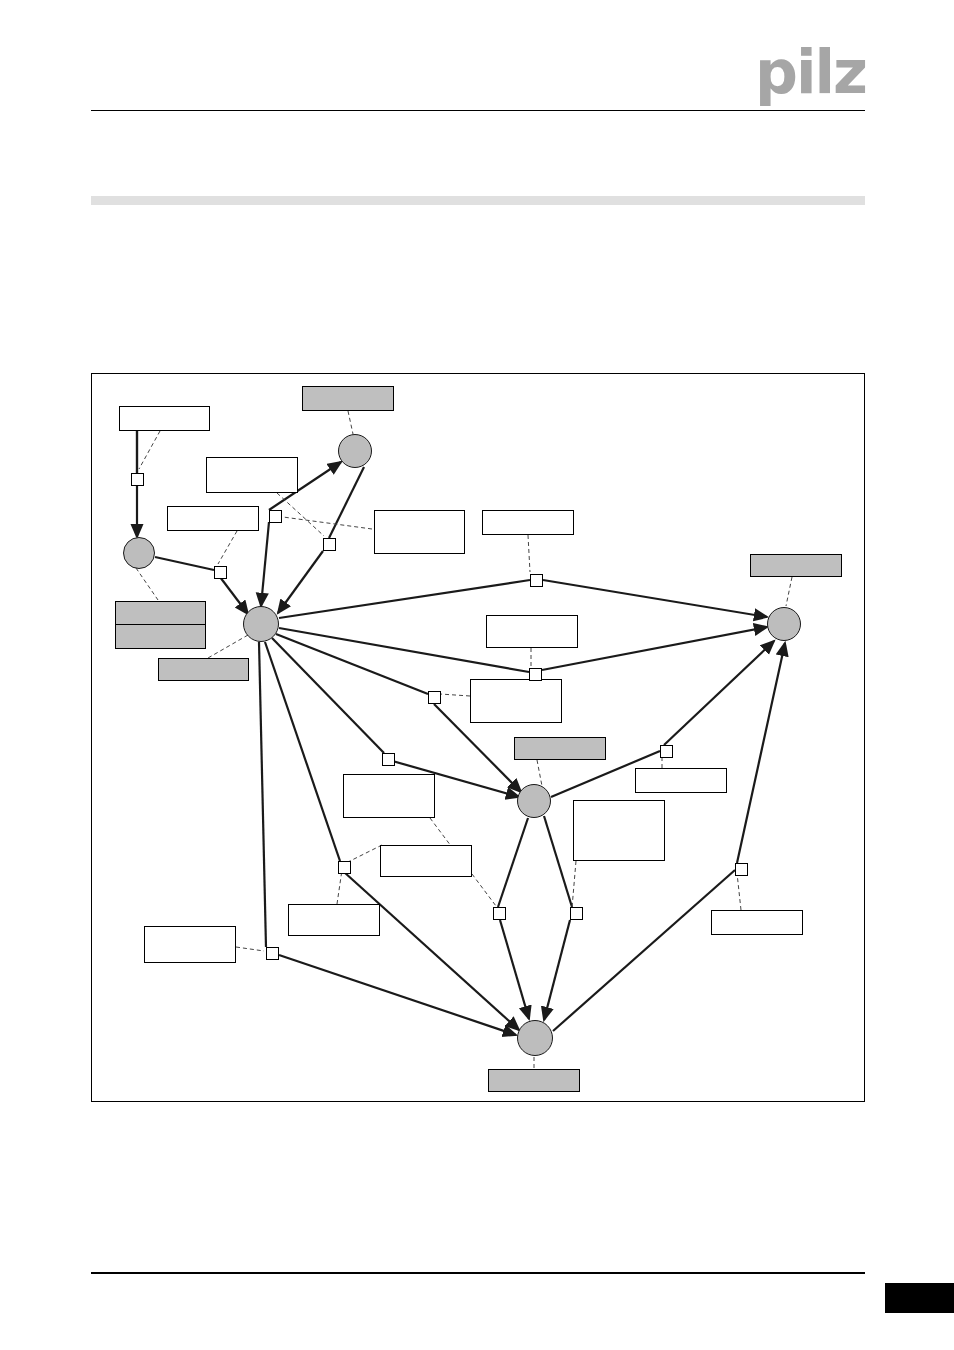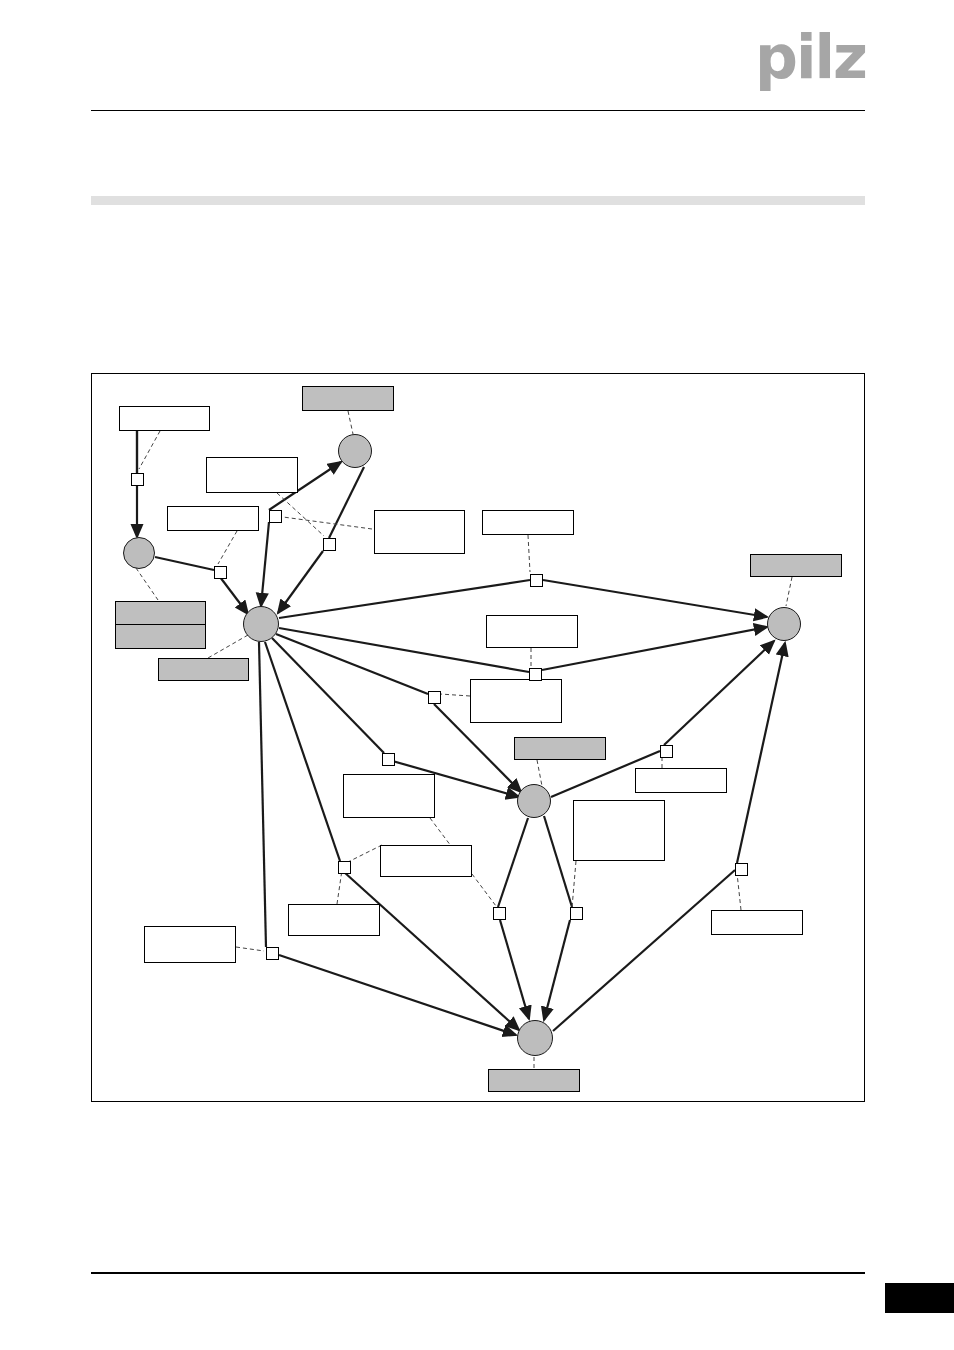--- a/index.html
+++ b/index.html
@@ -15,21 +15,21 @@
     width: 954px;
     height: 1350px;
     background: #ffffff;
     overflow: hidden;
   }
 
   
   #brand-logo {
     position: absolute;
     left: 742px;
-    top: 26px;
+    top: 41px;
     width: 124px;
     height: 62px;
     color: #a6a6a6;
     font-family: "DejaVu Sans", sans-serif;
     font-weight: 700;
     font-size: 60px;
     line-height: 62px;
     letter-spacing: -2px;
     text-align: right;
     user-select: none;

